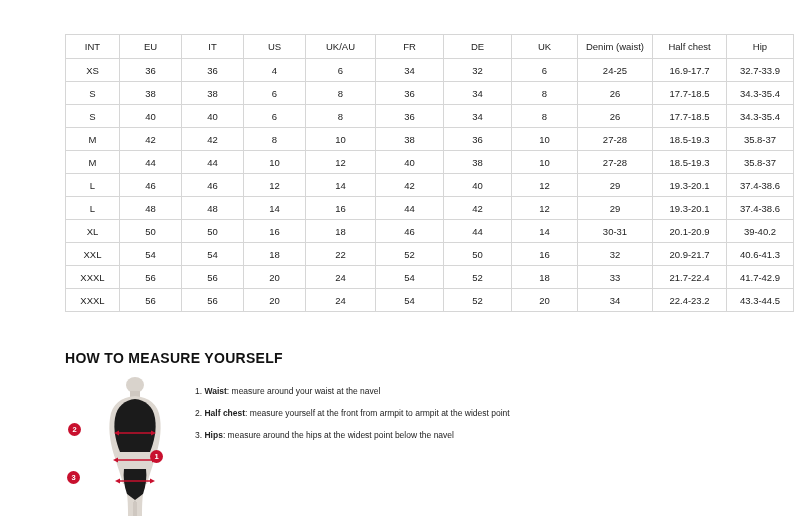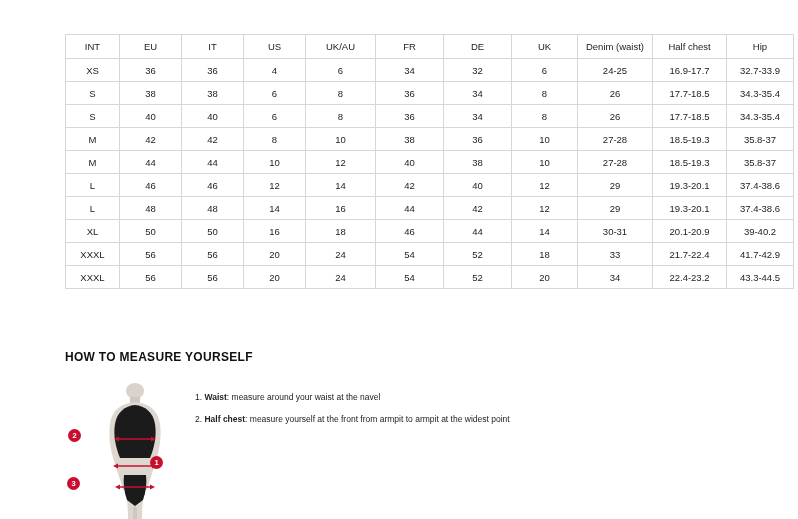--- a/index.html
+++ b/index.html
@@ -61,25 +61,25 @@
   col.c10 { width: 67px; }
 
   
   .measure-section {
     position: absolute;
     left: 65px;
     top: 350px;
     width: 670px;
   }
   .measure-title {
-    font-size: 12px;
+    font-size: 14px;
     font-weight: bold;
     letter-spacing: 0.3px;
     color: #111;
-    margin-bottom: 18px;
+    margin-bottom: 10px;
   }
   .measure-body {
     position: relative;
     display: flex;
     align-items: flex-start;
   }
   .figure-col {
     width: 120px;
     position: relative;
     height: 140px;
@@ -249,20 +249,33 @@
             <td>16</td>
             <td>18</td>
             <td>46</td>
             <td>44</td>
             <td>14</td>
             <td>30-31</td>
             <td>20.1-20.9</td>
             <td>39-40.2</td>
           </tr>
           <tr>
+            <td>XXL</td>
+            <td>54</td>
+            <td>54</td>
+            <td>18</td>
+            <td>22</td>
+            <td>52</td>
+            <td>50</td>
+            <td>16</td>
+            <td>32</td>
+            <td>20.9-21.7</td>
+            <td>40.6-41.3</td>
+          </tr>
+          <tr>
             <td>XXXL</td>
             <td>56</td>
             <td>56</td>
             <td>20</td>
             <td>24</td>
             <td>54</td>
             <td>52</td>
             <td>18</td>
             <td>33</td>
             <td>21.7-22.4</td>
@@ -328,18 +341,22 @@
 
       <div class="notes-col">
         <div class="note">
           <span>1.</span>
           <b>Waist</b><span>: measure around your waist at the navel</span>
         </div>
         <div class="note">
           <span>2.</span>
           <b>Half chest</b><span>: measure yourself at the front from armpit to armpit at the widest point</span>
         </div>
+        <div class="note">
+          <span>3.</span>
+          <b>Hips</b><span>: measure around the hips at the widest point below the navel</span>
+        </div>
       </div>
 
     </div>
   </div>
 
 </div>
 
 </body></html>

